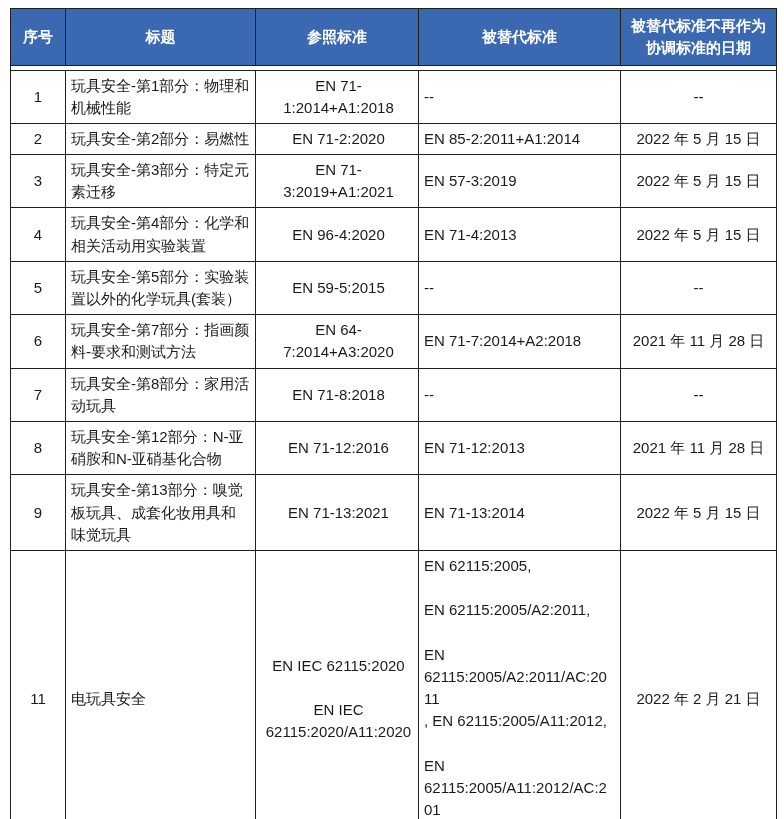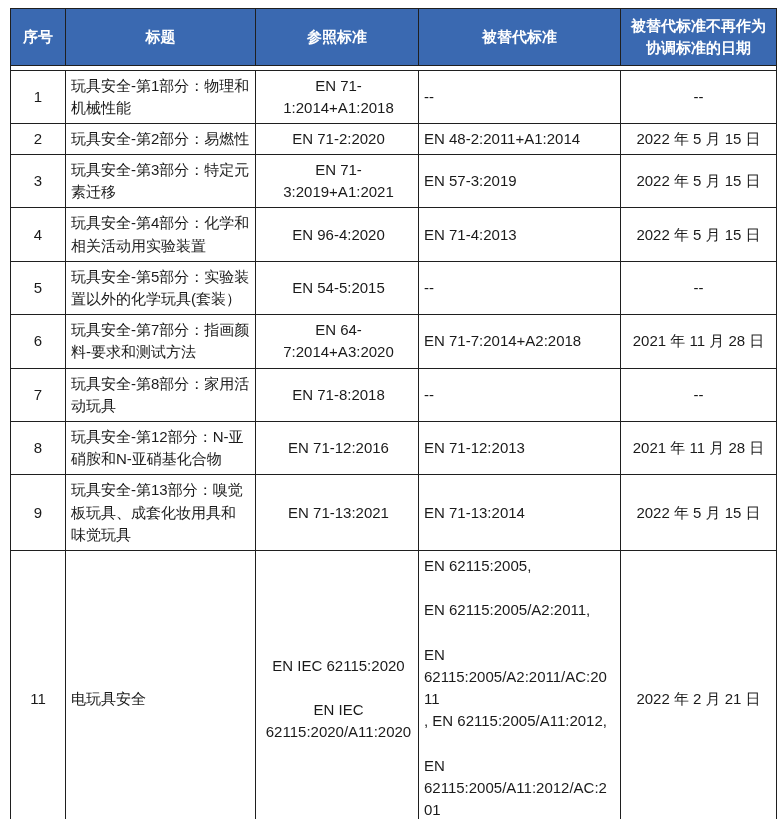--- a/index.html
+++ b/index.html
@@ -91,41 +91,41 @@
           <td class="c1">1</td>
           <td class="c2">玩具安全-第1部分：物理和机械性能</td>
           <td class="c3">EN 71-1:2014+A1:2018</td>
           <td class="c4">--</td>
           <td class="c5">--</td>
         </tr>
         <tr>
           <td class="c1">2</td>
           <td class="c2">玩具安全-第2部分：易燃性</td>
           <td class="c3">EN 71-2:2020</td>
-          <td class="c4">EN 48-2:2011+A1:2014</td>
+          <td class="c4">EN 85-2:2011+A1:2014</td>
           <td class="c5">2022 年 5 月 15 日</td>
         </tr>
         <tr>
           <td class="c1">3</td>
           <td class="c2">玩具安全-第3部分：特定元素迁移</td>
           <td class="c3">EN 71-3:2019+A1:2021</td>
           <td class="c4">EN 57-3:2019</td>
           <td class="c5">2022 年 5 月 15 日</td>
         </tr>
         <tr>
           <td class="c1">4</td>
           <td class="c2">玩具安全-第4部分：化学和相关活动用实验装置</td>
           <td class="c3">EN 96-4:2020</td>
           <td class="c4">EN 71-4:2013</td>
           <td class="c5">2022 年 5 月 15 日</td>
         </tr>
         <tr>
           <td class="c1">5</td>
           <td class="c2">玩具安全-第5部分：实验装置以外的化学玩具(套装）</td>
-          <td class="c3">EN 54-5:2015</td>
+          <td class="c3">EN 59-5:2015</td>
           <td class="c4">--</td>
           <td class="c5">--</td>
         </tr>
         <tr>
           <td class="c1">6</td>
           <td class="c2">玩具安全-第7部分：指画颜料-要求和测试方法</td>
           <td class="c3">EN 64-7:2014+A3:2020</td>
           <td class="c4">EN 71-7:2014+A2:2018</td>
           <td class="c5">2021 年 11 月 28 日</td>
         </tr>

